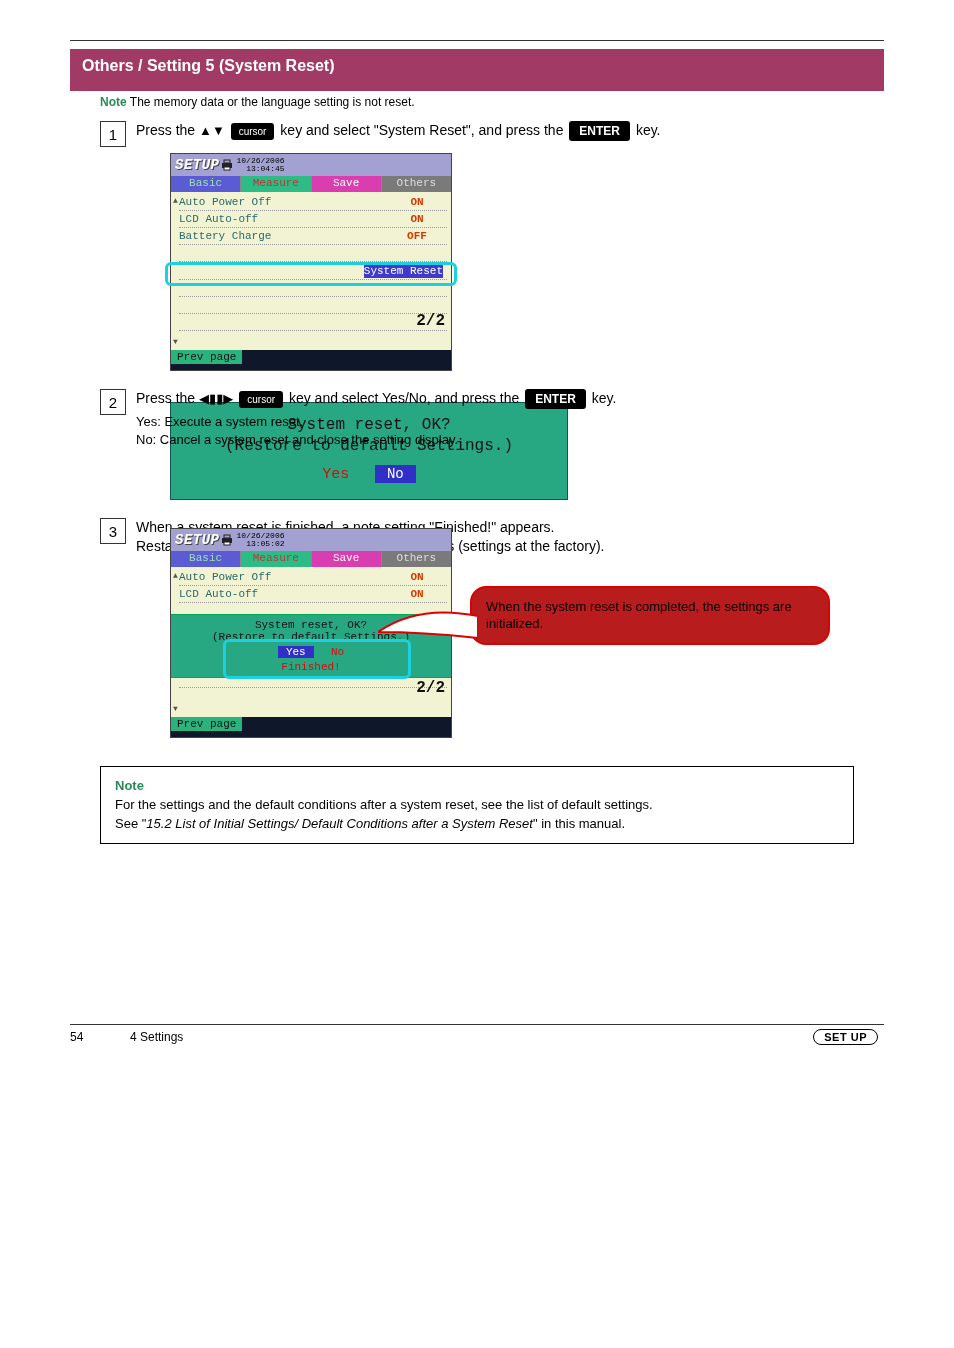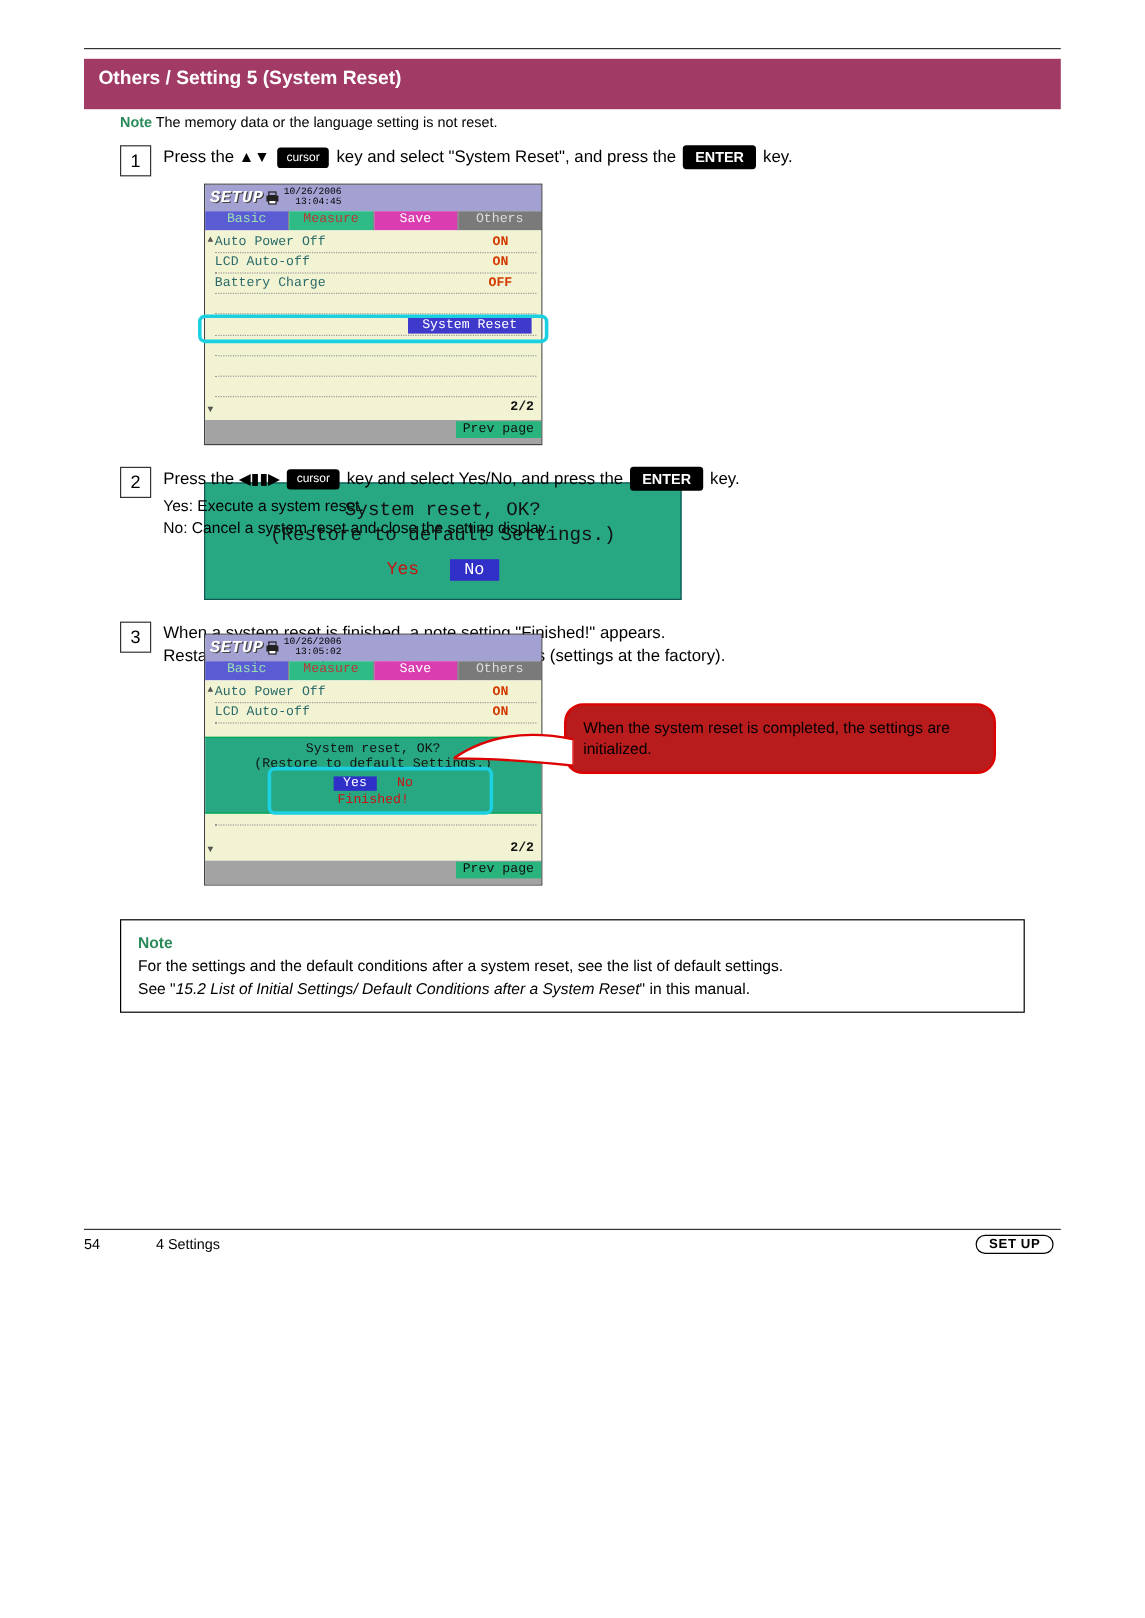--- a/index.html
+++ b/index.html
@@ -33,27 +33,27 @@
   .tab.pink { background: #d93db0; color: #fff; }
   .tab.gray { background: #7a7a7a; color: #ddd; border-right: none; }
   .shot-body { background: #f2f3d2; padding: 2px 4px 2px 8px; position: relative; min-height: 140px; }
   .line { display: flex; border-bottom: 1px dotted #999; height: 17px; align-items: center; }
   .label-cell { flex: 1; color: #2a6a6a; font-size: 11px; }
   .value-cell { width: 60px; text-align: center; font-weight: bold; font-size: 11px; }
   .on { color: #d23a00; }
   .off { color: #d23a00; }
   .blank-line { height: 17px; border-bottom: 1px dotted #999; }
   .sysreset-line { display: flex; height: 18px; align-items: center; justify-content: flex-end; padding-right: 4px; border-bottom: 1px dotted #999; }
-  .sysreset-btn { background: #403acc; color: #fff; font-size: 11px; padding: 1px 12px; }
+  .sysreset-btn { background: #403acc; color: #fff; font-size: 11px; padding: 1px 0; }
   .cyan-highlight { position: absolute; border: 3px solid #1bd0e0; border-radius: 6px; }
   .arrow-col { position: absolute; left: 2px; top: 4px; bottom: 4px; width: 6px; }
   .arrow-col .up { position: absolute; top: 0; font-size: 8px; color: #555; }
   .arrow-col .down { position: absolute; bottom: 0; font-size: 8px; color: #555; }
-  .page-ind { position: absolute; right: 6px; bottom: 4px; font-size: 11px; color: #111; font-weight: bold; }
-  .shot-footer { background: #a3a3a3; height: 20px; text-align: right; }
+  .page-ind { position: absolute; right: 6px; bottom: 20px; font-size: 16px; color: #111; font-weight: bold; }
+  .shot-footer { background: #0f172a; height: 20px; text-align: left; }
   .prev-btn { background: #29b47e; color: #111; font-size: 11px; padding: 1px 6px; display: inline-block; }
 
   
   .dialog-big { width: 398px; margin-left: 100px; margin-top: 8px; background: #27a882; border: 1px solid #155; padding: 12px 10px 16px 10px; font-family: "Courier New", monospace; text-align: center; }
   .dialog-text { color: #111; font-size: 16px; line-height: 1.3; }
   .dialog-yn { margin-top: 8px; }
   .yes-red { color: #c11; font-size: 15px; margin-right: 16px; }
   .no-sel { background: #3030c8; color: #fff; padding: 1px 12px; font-size: 14px; }
 
   

